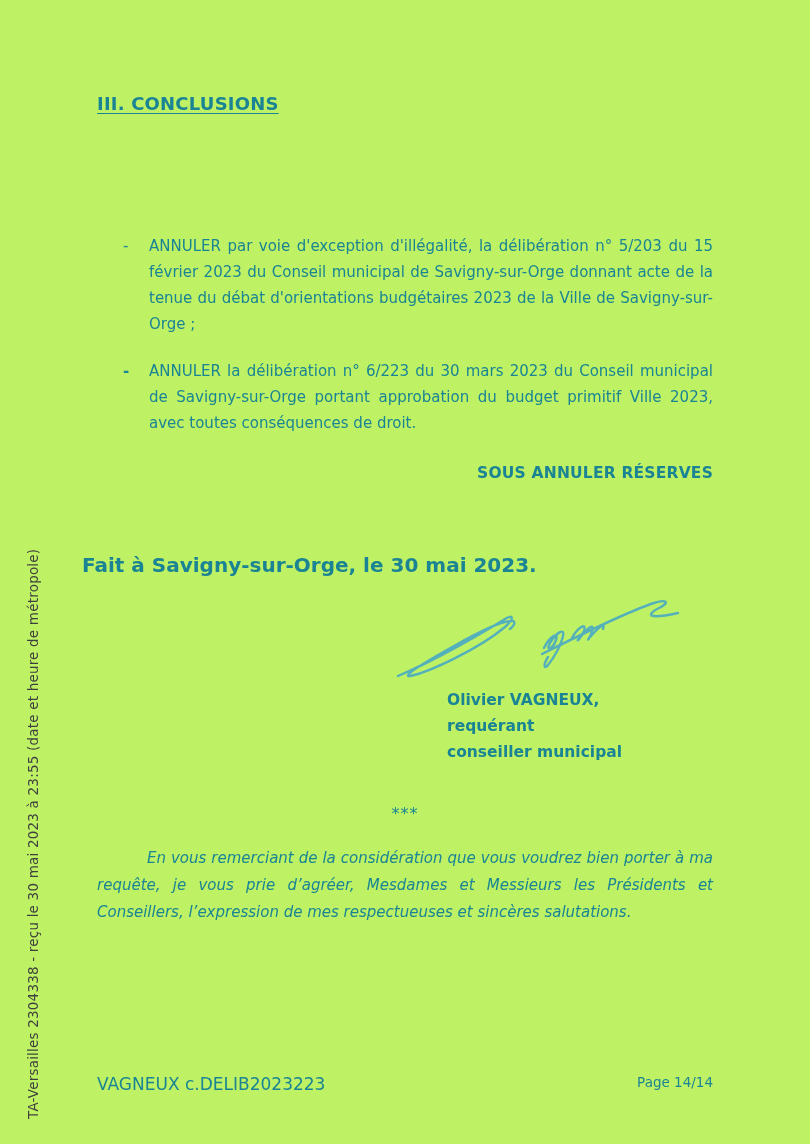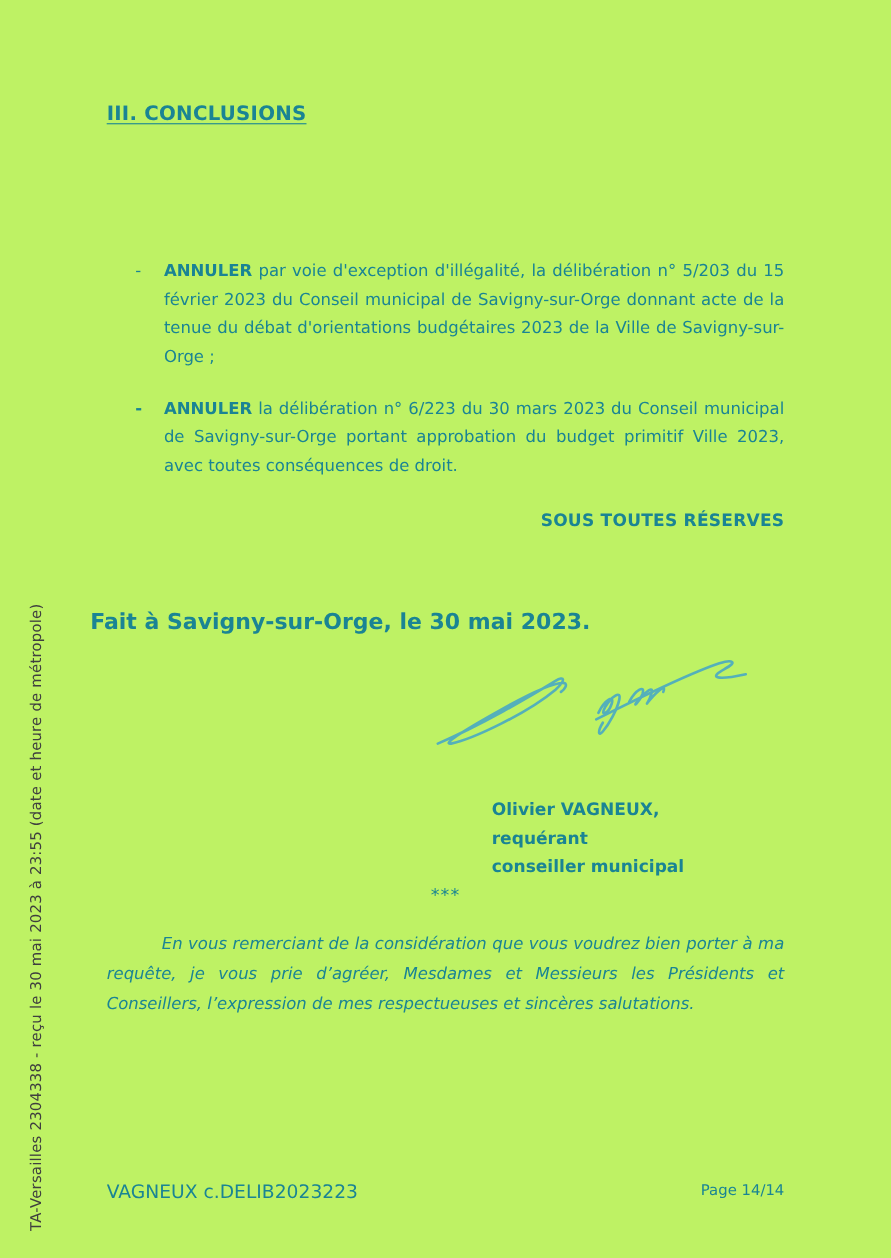--- a/index.html
+++ b/index.html
@@ -38,21 +38,21 @@
   .bullets { left: 123px; top: 233px; width: 590px; }
   .bullet-item { display: flex; margin-bottom: 21px; }
   .bullet-dash {
     width: 26px;
     flex: 0 0 26px;
     font-size: 15px;
     line-height: 26px;
   }
   .bullet-item:nth-child(2) .bullet-dash { font-weight: bold; }
   .bullet-body { flex: 1; }
-  .kw { font-weight: bold; }
+  .kw { font-weight: normal; }
 
   .reserves {
     left: 97px; top: 464px; width: 616px;
     font-size: 15.5px;
     font-weight: bold;
     text-align: right;
     letter-spacing: 0.2px;
   }
 
   .place-date {
@@ -61,21 +61,20 @@
     font-weight: bold;
   }
 
   .signature { left: 392px; top: 588px; }
 
   .signatory {
     left: 447px; top: 687px;
     font-size: 15.5px;
     font-weight: bold;
     line-height: 26px;
-    margin-top: 36px;
   }
 
   .separator {
     left: 97px; top: 804px; width: 616px;
     text-align: center;
     font-size: 16px;
     letter-spacing: 1px;
   }
 
   .closing {
@@ -117,21 +116,21 @@
     <div class="bullet-item">
       <span class="bullet-dash">-</span>
       <p class="bullet-body body-text"><span class="kw">ANNULER</span><span> par voie d'exception d'illégalité, la délibération n° 5/203 du 15 février 2023 du Conseil municipal de Savigny-sur-Orge donnant acte de la tenue du débat d'orientations budgétaires 2023 de la Ville de Savigny-sur-Orge ;</span></p>
     </div>
     <div class="bullet-item">
       <span class="bullet-dash">-</span>
       <p class="bullet-body body-text"><span class="kw">ANNULER</span><span> la délibération n° 6/223 du 30 mars 2023 du Conseil municipal de Savigny-sur-Orge portant approbation du budget primitif Ville 2023, avec toutes conséquences de droit.</span></p>
     </div>
   </div>
 
-  <p class="abs reserves">SOUS TOUTES RÉSERVES</p>
+  <p class="abs reserves">SOUS ANNULER RÉSERVES</p>
 
   <p class="abs place-date">Fait à Savigny-sur-Orge, le 30 mai 2023.</p>
 
   <svg class="abs signature" width="292" height="98" viewBox="0 0 292 98" fill="none" xmlns="http://www.w3.org/2000/svg">
     <g stroke="#54b0ba" stroke-width="2.4" stroke-linecap="round" fill="none">
       <path d="M6,88 C44,72 92,44 113,31 C121,26 123,30 113,39 C88,60 38,84 18,88 C10,89 26,78 62,58 C92,41 112,32 121,33 C124,34 122,38 118,41"></path>
       <path d="M152,60 C158,48 167,43 164,52 C161,61 153,64 158,55 C164,45 173,39 171,48 C169,57 162,70 156,77 C152,82 151,77 156,69"></path>
       <path d="M180,50 C186,39 195,34 192,43 C189,51 182,56 188,49 C195,41 203,34 200,43 C198,51 193,55 199,48 C206,40 214,33 211,41"></path>
       <path d="M150,66 C190,46 235,24 262,15 C274,11 279,14 267,20 C252,28 258,31 286,25"></path>
     </g>

